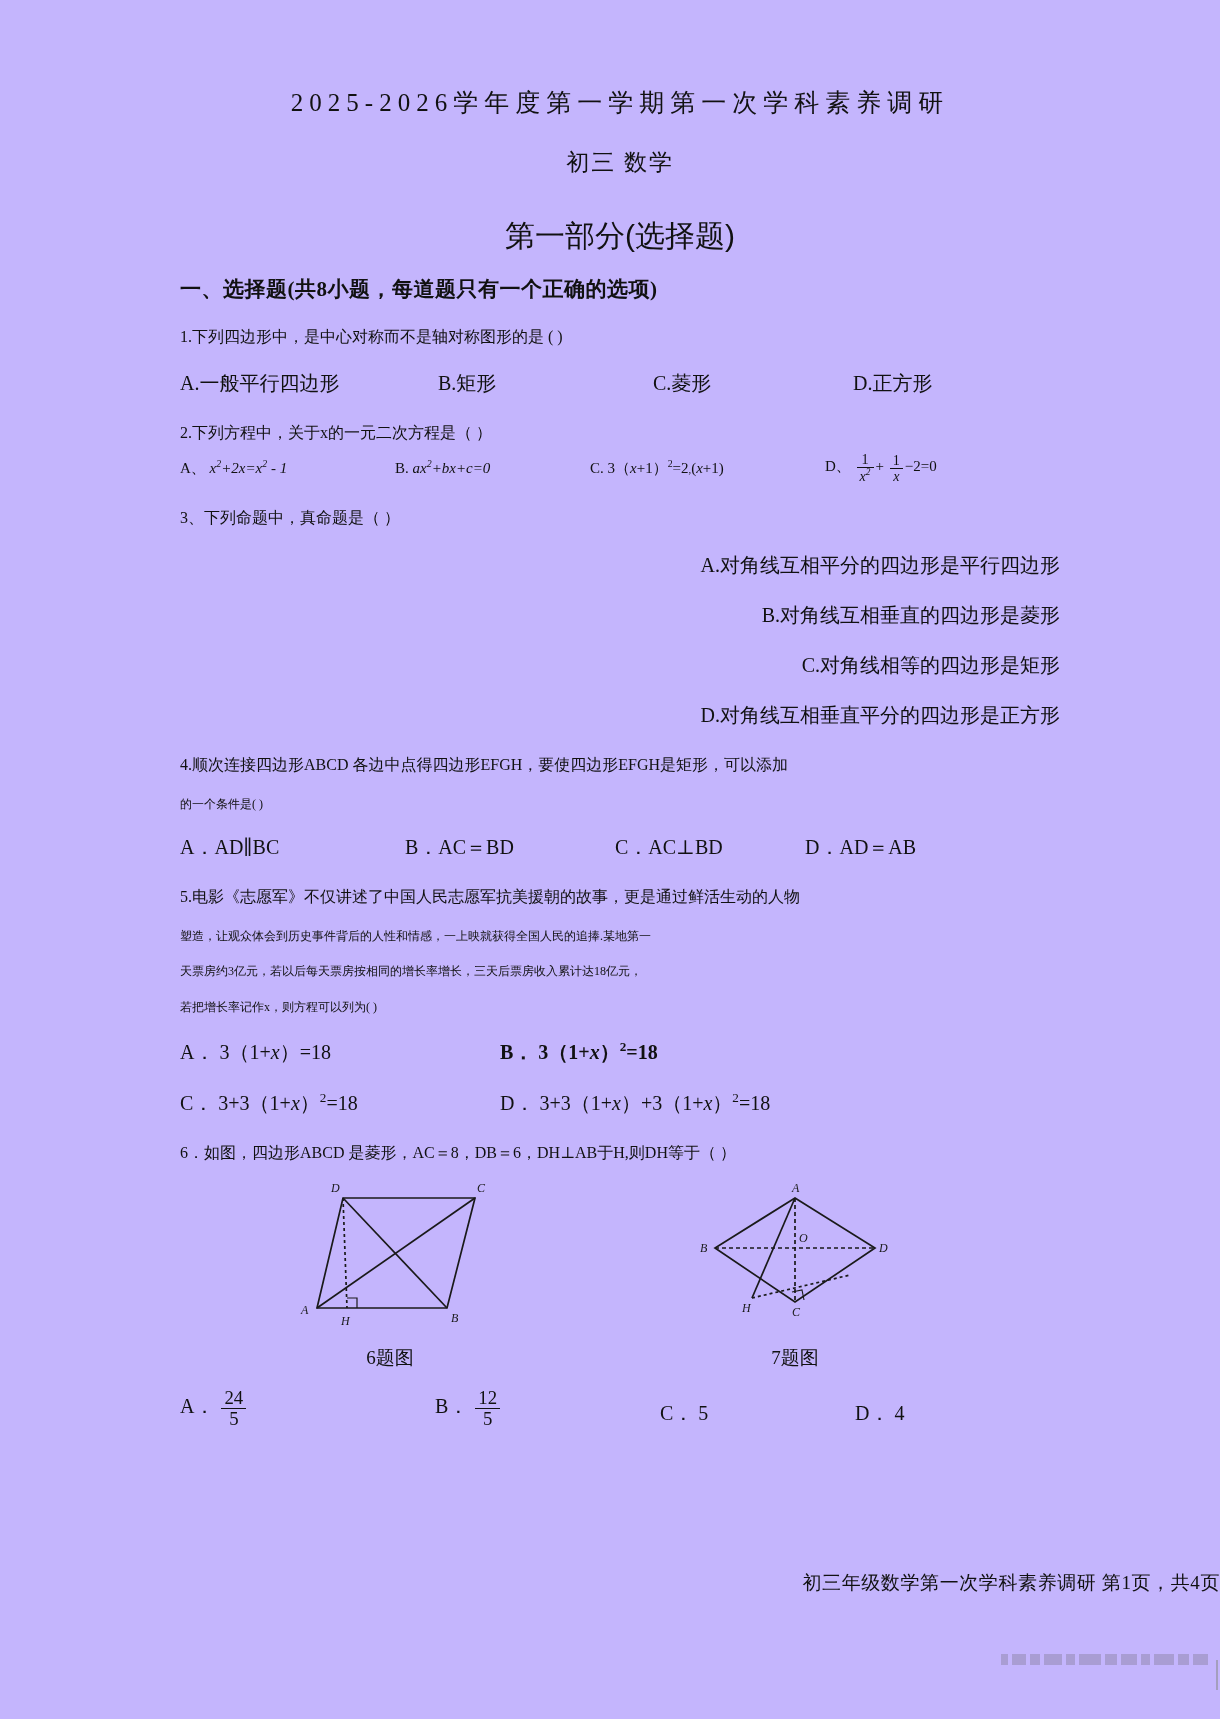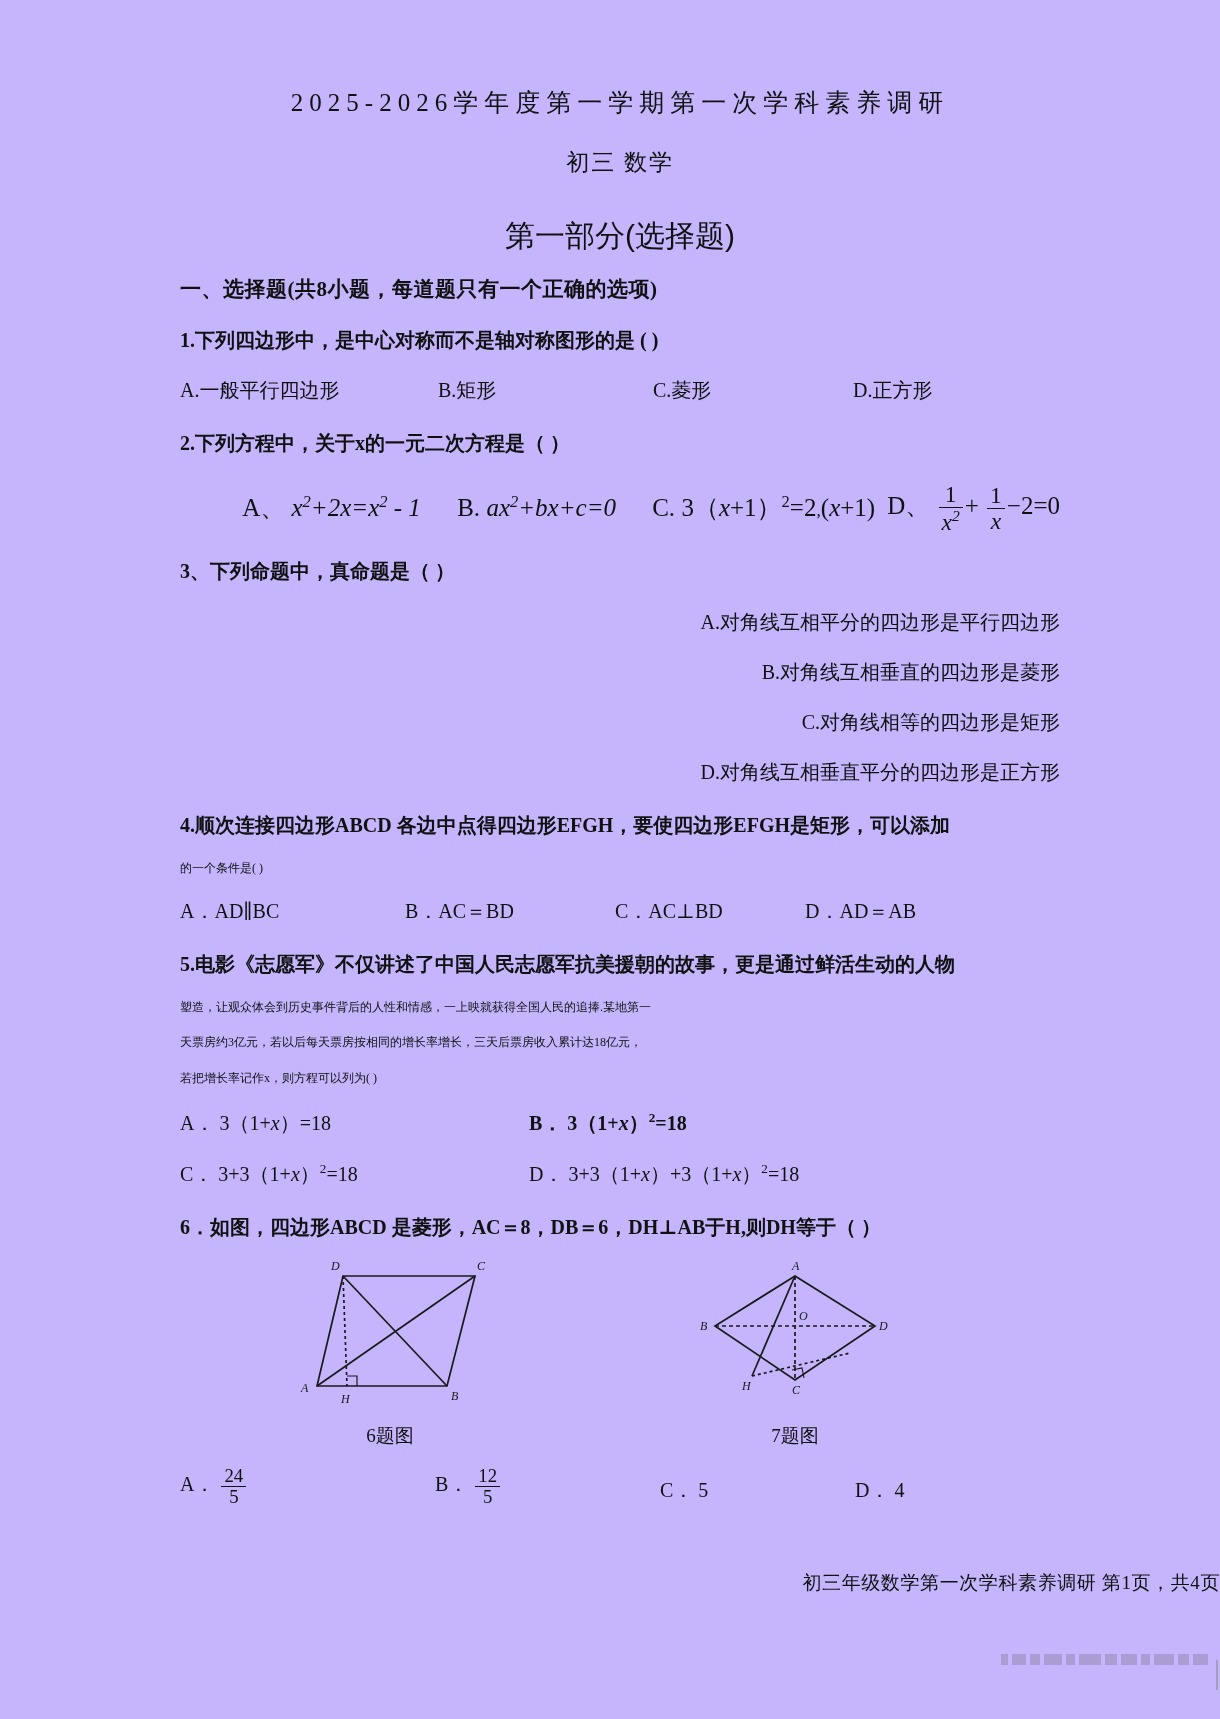--- a/index.html
+++ b/index.html
@@ -55,51 +55,50 @@
     letter-spacing: 0.5px;
   }
 
   
   .q {
     margin-top: 20px;
     font-size: 20px;
     line-height: 1.55;
   }
   .q-stem {
-    font-size: 20px;
+    font-size: 16px;
     line-height: 1.7;
-    font-weight: bold;
   }
   .q-stem.wide { text-align: justify; }
   .q-line { margin-top: 17px; font-size: 12px; }
 
   .opt-row {
     display: flex;
     margin-top: 18px;
     font-size: 20px;
     align-items: flex-end;
   }
   .opt {
     white-space: nowrap;
   }
   .opt.w1 { width: 258px; }
   .opt.w2 { width: 215px; }
   .opt.w3 { width: 200px; }
   .opt.w4 { width: auto; }
 
-  .opt-row.q2 { align-items: center; margin-top: 22px; font-size: 25px; justify-content: flex-end; }
+  .opt-row.q2 { align-items: center; margin-top: 6px; font-size: 15px; }
   .opt-row.q2 .opt.a { width: 215px; }
   .opt-row.q2 .opt.b { width: 195px; }
   .opt-row.q2 .opt.c { width: 235px; }
 
   .opt-row.q4 .opt.a { width: 225px; }
   .opt-row.q4 .opt.b { width: 210px; }
   .opt-row.q4 .opt.c { width: 190px; }
 
-  .opt-row.q5 { margin-top: 20px; gap: 29px; }
+  .opt-row.q5 { margin-top: 20px; }
   .opt-row.q5 .opt.a { width: 320px; }
   .opt-row.q5 .opt.c { width: 320px; }
   .opt-row.q5 .bold { font-weight: bold; }
 
   .stack-list .sub {
     margin-top: 19px;
     font-size: 20px;
     text-align: right;
   }
 

